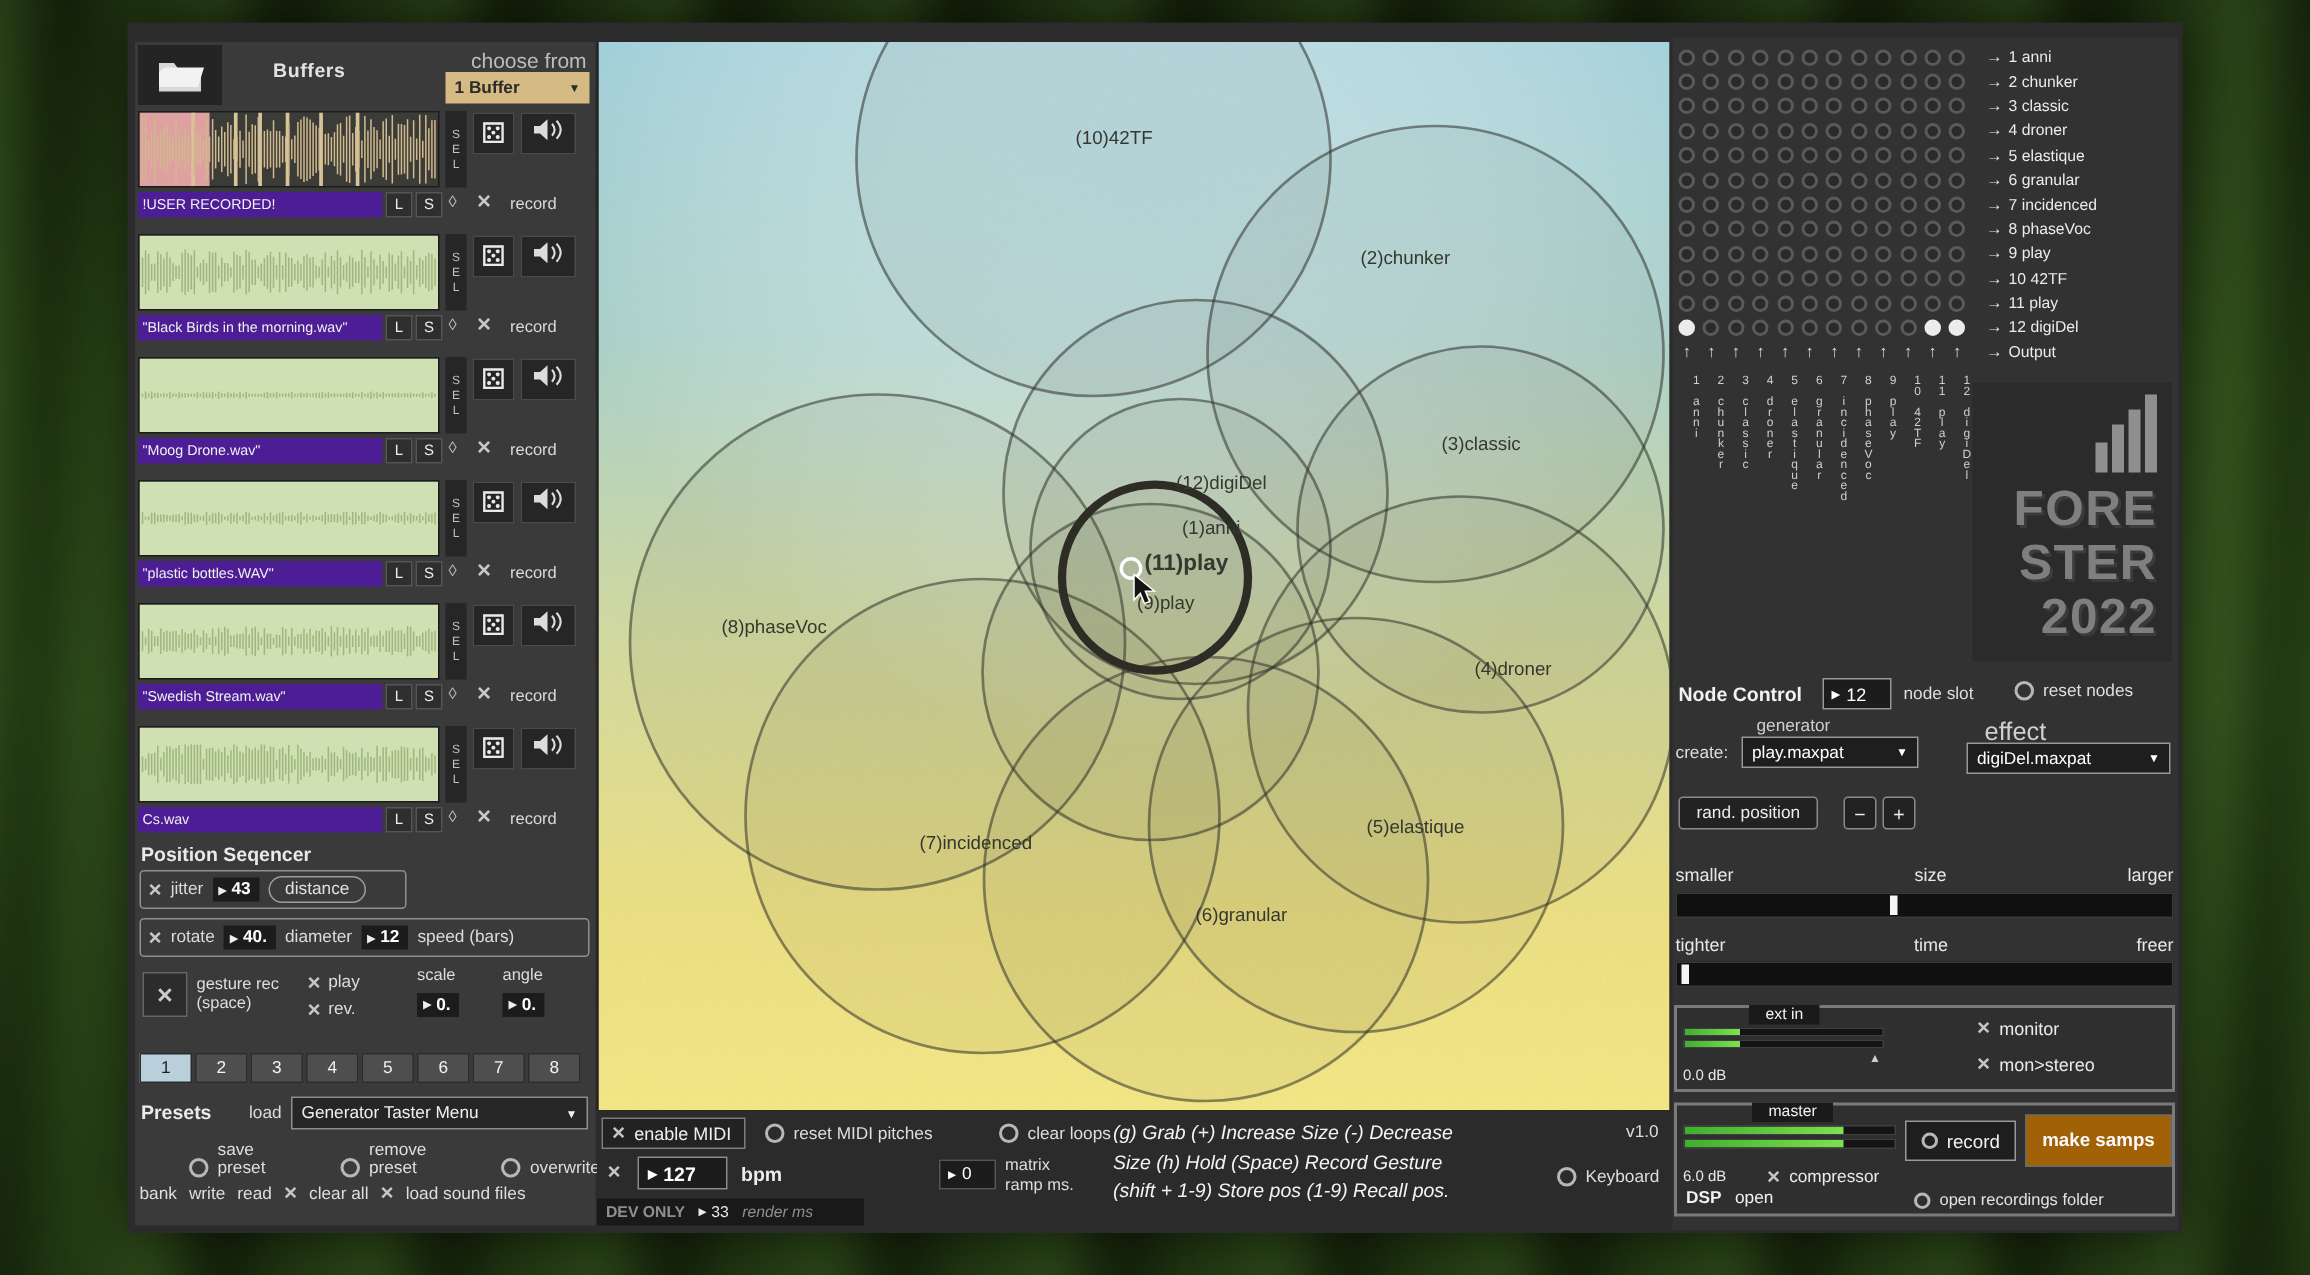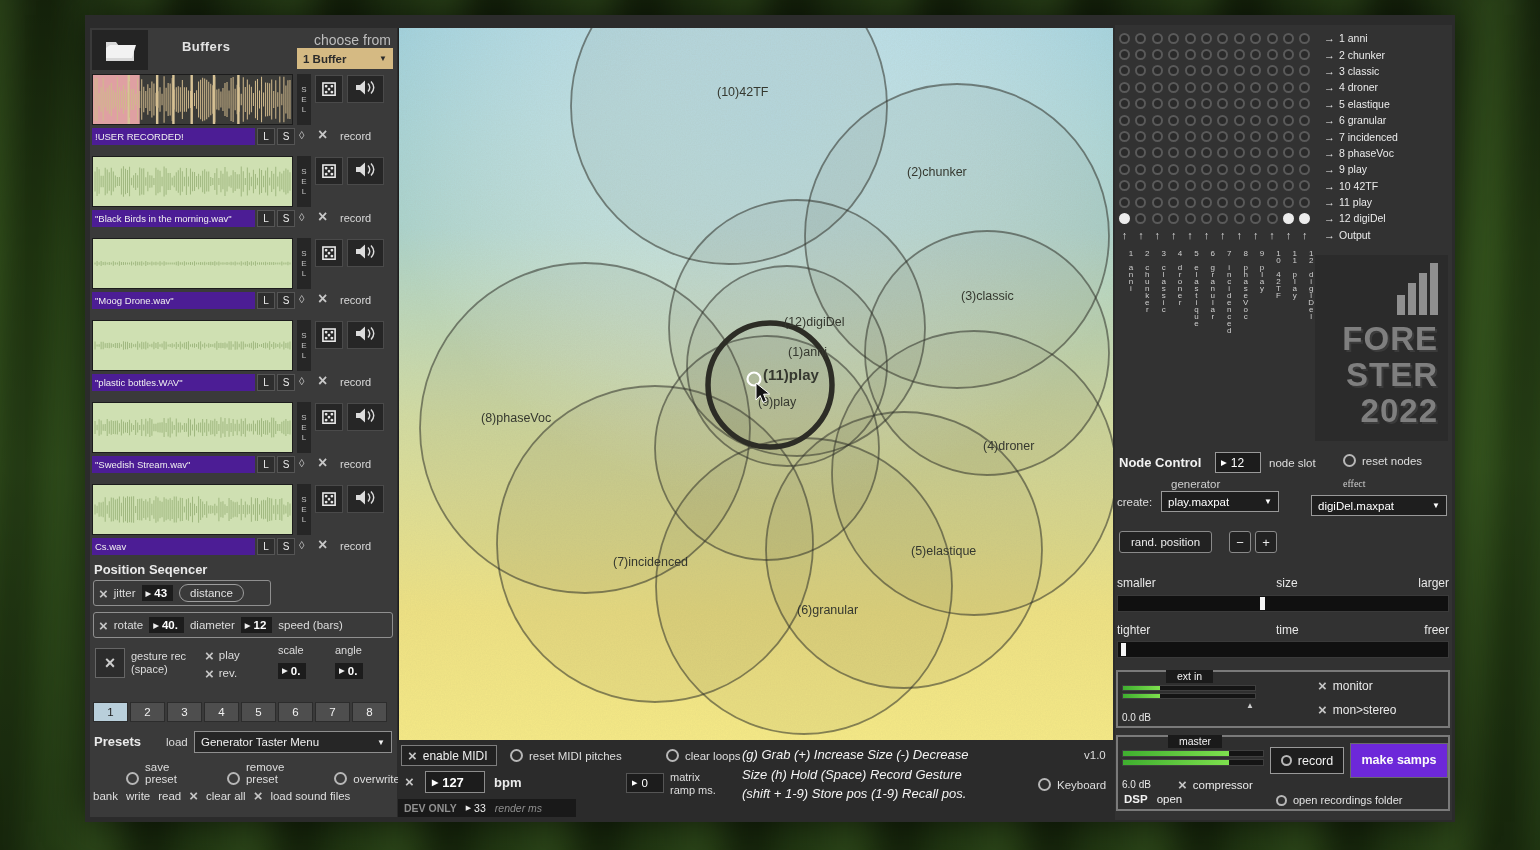--- a/index.html
+++ b/index.html
@@ -112,21 +112,21 @@
 .logo-bars{display:flex;align-items:flex-end;gap:3px;justify-content:flex-end;height:52px;margin-bottom:6px;}
 .logo-bars i{display:block;background:#8f8f8f;width:8px;}
 .logo-text{font-weight:bold;font-size:33px;line-height:36px;color:#7f7f7f;letter-spacing:1px;text-shadow:2px 2px 0 #3b3b3b;}
 
 .nc-title{position:absolute;left:4px;top:430px;font-weight:bold;font-size:13px;color:#f2f2f2;}
 .nc-slot{position:absolute;left:100px;top:427px;width:46px;height:21px;border:1px solid #999;background:#1c1c1c;color:#fff;font-size:12px;display:flex;align-items:center;gap:4px;padding:0 5px;cursor:pointer;}
 .nc-slot .tri{font-size:7.5px;font-style:normal;}
 .nc-slot-lbl{position:absolute;left:154px;top:432px;font-size:11.5px;color:#dedede;}
 .nc-reset{position:absolute;left:228px;top:429px;display:flex;align-items:center;gap:6px;color:#dedede;font-size:11.5px;}
 .nc-gen{position:absolute;left:56px;top:453px;font-size:11.5px;color:#cfcfcf;}
-.nc-eff{position:absolute;left:228px;top:453px;font-size:10px;color:#cfcfcf;font-family:Liberation Serif, serif;}
+.nc-eff{position:absolute;left:208px;top:453px;font-size:17px;color:#cfcfcf;}
 .nc-create{position:absolute;left:2px;top:471px;font-size:11.5px;color:#dedede;}
 .ddbox{position:absolute;height:21px;border:1px solid #999;background:#1e1e1e;color:#fff;font-size:11.5px;display:flex;align-items:center;justify-content:space-between;padding:0 6px;cursor:pointer;}
 .ddbox .dd{font-size:8px;}
 .dd1{left:46px;top:466px;width:118px;}
 .dd2{left:196px;top:470px;width:136px;}
 .rand{position:absolute;left:4px;top:506px;height:22px;border:1px solid #8a8a8a;background:#222;color:#ececec;font-size:11.5px;display:flex;align-items:center;padding:0 11px;border-radius:3px;cursor:pointer;}
 .mb{position:absolute;top:506px;width:22px;height:22px;border:1px solid #8a8a8a;background:#222;color:#ececec;display:flex;align-items:center;justify-content:center;border-radius:3px;font-size:13px;cursor:pointer;}
 .minus{left:114px;} .plus{left:140px;}
 .sl-row{position:absolute;left:2px;width:332px;display:flex;justify-content:space-between;color:#e8e8e8;font-size:12px;}
 .sl-row.size{top:551px;} .sl-row.time{top:598px;}
@@ -143,21 +143,21 @@
 .meter .fill{position:absolute;left:0;top:0;bottom:0;background:linear-gradient(90deg,#3fae2f,#7ee04e);}
 .ext-meter{left:4px;top:13px;width:134px;}
 .m-meter{left:4px;top:13px;width:142px;}
 .m-meter .bar{height:7px;}
 .ext-marker{position:absolute;left:128px;top:29px;color:#cfcfcf;font-size:8px;}
 .dbtxt{position:absolute;font-size:10px;color:#e8e8e8;}
 .xrow{position:absolute;display:flex;gap:6px;align-items:center;color:#eaeaea;font-size:12px;}
 .mon1{left:200px;top:6px;} .mon2{left:200px;top:30px;}
 .comp{left:60px;top:40px;font-size:11.5px;}
 .recbtn{position:absolute;left:152px;top:10px;width:74px;height:27px;border:1px solid #999;background:#1e1e1e;color:#f2f2f2;display:flex;align-items:center;gap:6px;justify-content:center;font-size:12.5px;cursor:pointer;}
-.samps{position:absolute;left:232px;top:6px;width:98px;height:35px;background:#6d28d9;border:1px solid #6a6a6a;color:#fafafa;font-size:12.5px;font-weight:bold;display:flex;align-items:center;justify-content:center;text-align:center;line-height:15px;padding:0 10px;cursor:pointer;}
+.samps{position:absolute;left:232px;top:6px;width:98px;height:35px;background:#a16207;border:1px solid #6a6a6a;color:#fafafa;font-size:12.5px;font-weight:bold;display:flex;align-items:center;justify-content:center;text-align:center;line-height:15px;padding:0 10px;cursor:pointer;}
 .dsp{position:absolute;left:6px;top:56px;font-size:11.5px;color:#f2f2f2;display:flex;gap:9px;}
 .dsp b{font-weight:bold;}
 .openrec{position:absolute;left:158px;top:57px;display:flex;gap:6px;align-items:center;font-size:11px;color:#e2e2e2;}
 </style>
 </head>
 <body>
 
 <div class="bg"></div>
 
 <div class="app">

